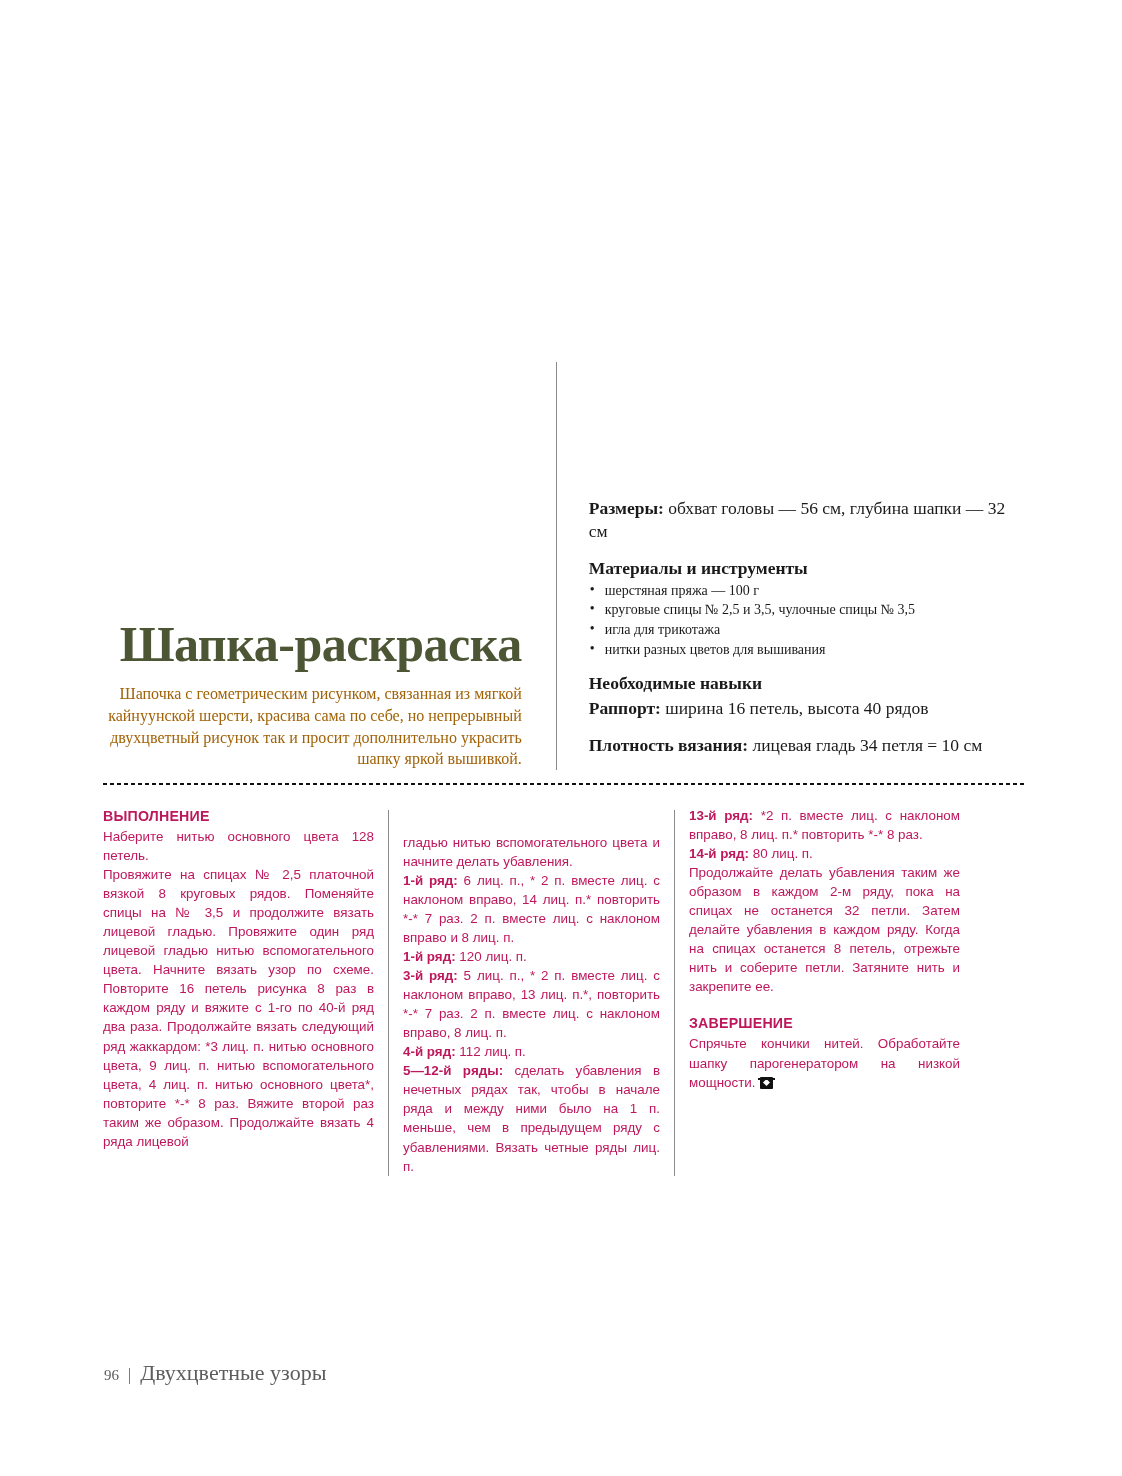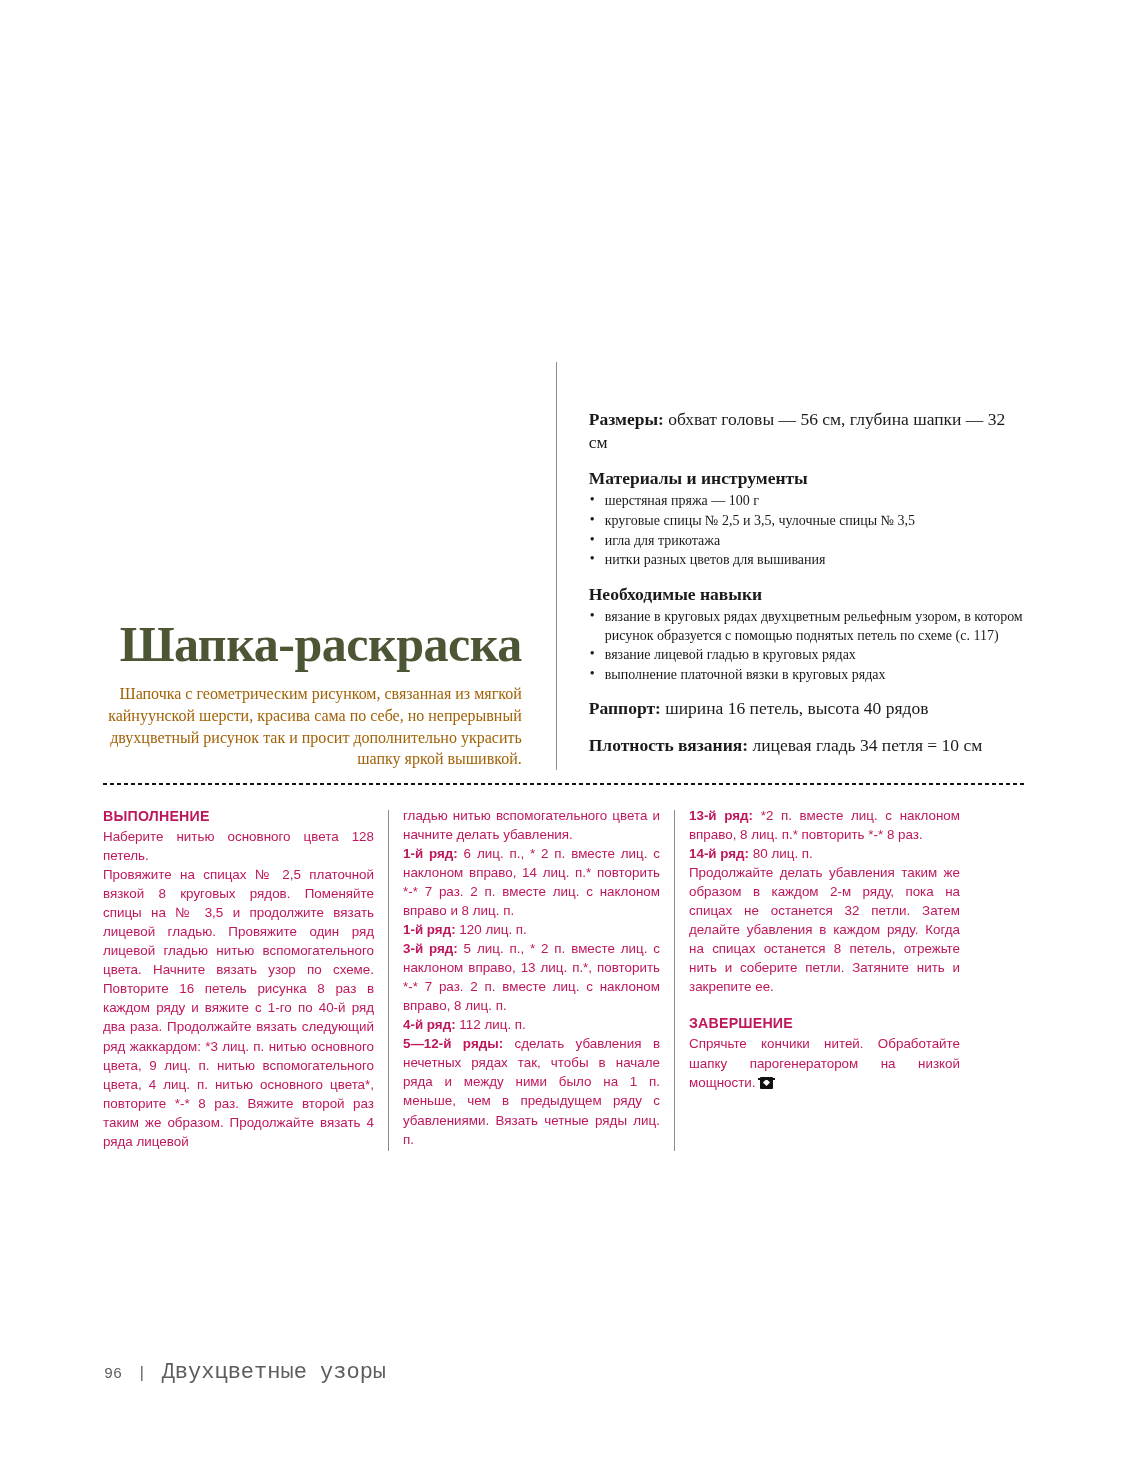--- a/index.html
+++ b/index.html
@@ -116,21 +116,21 @@
   }
   .col {
     width: 285px;
     box-sizing: border-box;
     font-family: "Liberation Sans", "DejaVu Sans", sans-serif;
     font-size: 13.4px;
     line-height: 1.42;
     color: #be185d;
   }
   .col-1 { padding-right: 14px; }
-  .col-2 { padding-left: 14px; padding-right: 14px; }
+  .col-2 { padding-left: 14px; padding-right: 14px; margin-top: 27px; }
   .col-3 { padding-left: 14px; }
   .col-sep {
     width: 1px;
     background: #8c8c8c;
     flex: 0 0 1px;
     align-self: stretch;
     margin-top: 4px;
   }
   .sec-head {
     font-family: "Liberation Sans", "DejaVu Sans", sans-serif;
@@ -144,25 +144,25 @@
     margin: 0;
     text-align: justify;
   }
   .row-label { font-weight: bold; }
 
   
   .footer {
     position: absolute;
     left: 104px;
     top: 1360px;
-    font-family: Liberation Mono, monospace;
+    font-family: Liberation Serif, serif;
     color: #5d5d5d;
     display: flex;
     align-items: baseline;
-    gap: 15px;
+    gap: 9px;
   }
   .footer .pg { font-size: 15px; }
   .footer .bar { font-size: 16px; }
   .footer .sect { font-size: 22px; }
 
   .endmark {
     display: inline-block;
     width: 13px;
     height: 12px;
     background: #111;
@@ -207,25 +207,20 @@
 
       <div class="hr-head">Материалы и инструменты</div>
       <ul class="hr-list">
         <li>шерстяная пряжа — 100 г</li>
         <li>круговые спицы № 2,5 и 3,5, чулочные спицы № 3,5</li>
         <li>игла для трикотажа</li>
         <li>нитки разных цветов для вышивания</li>
       </ul>
 
       <div class="hr-head">Необходимые навыки</div>
-      <ul class="hr-list">
-        <li>вязание в круговых рядах двухцветным рельефным узором, в котором рисунок образуется с помощью поднятых петель по схеме (с. 117)</li>
-        <li>вязание лицевой гладью в круговых рядах</li>
-        <li>выполнение платочной вязки в круговых рядах</li>
-      </ul>
 
       <p class="hr-item"><b>Раппорт:</b><span> ширина 16 петель, высота 40 рядов</span></p>
 
       <p class="hr-item"><b>Плотность вязания:</b><span> лицевая гладь 34 петля = 10 см</span></p>
 
     </div>
   </div>
 
   <div class="dotted-rule"></div>
 

